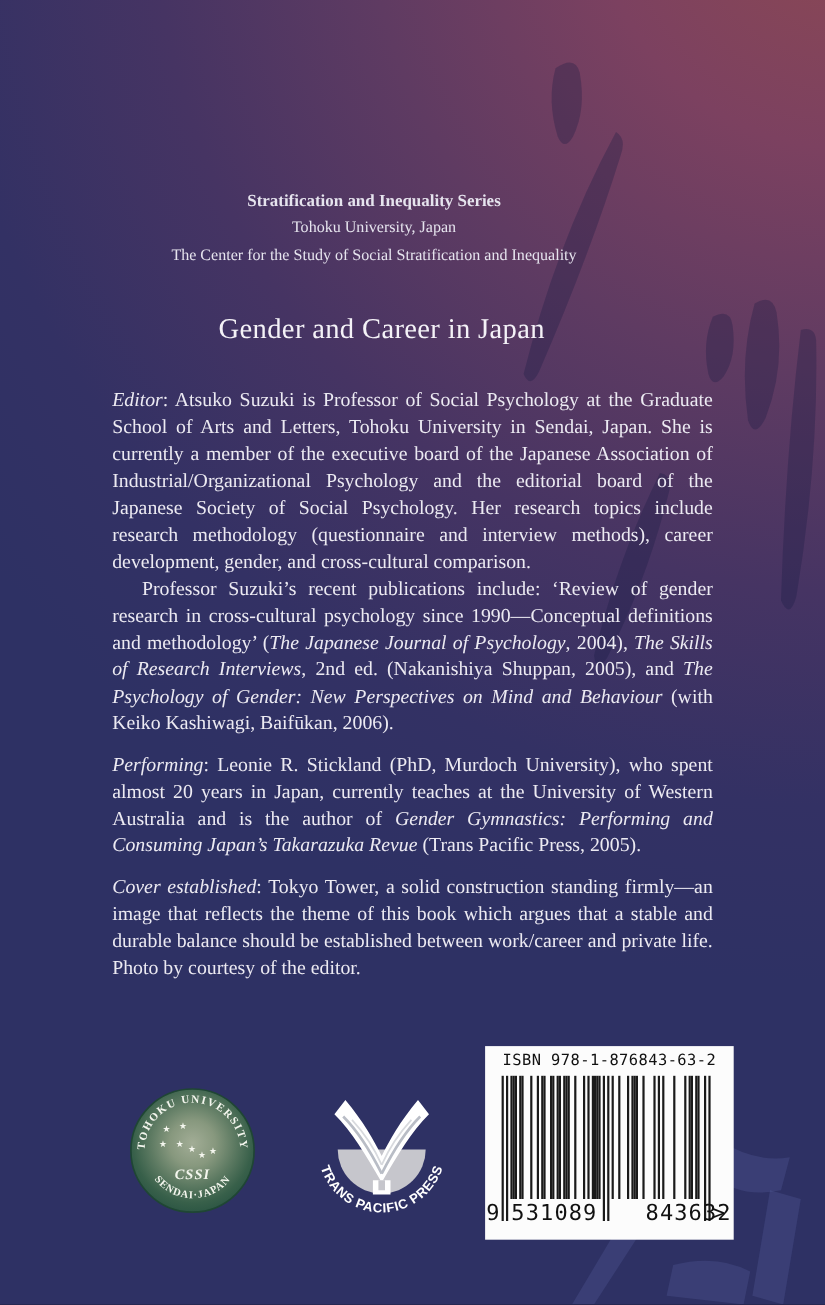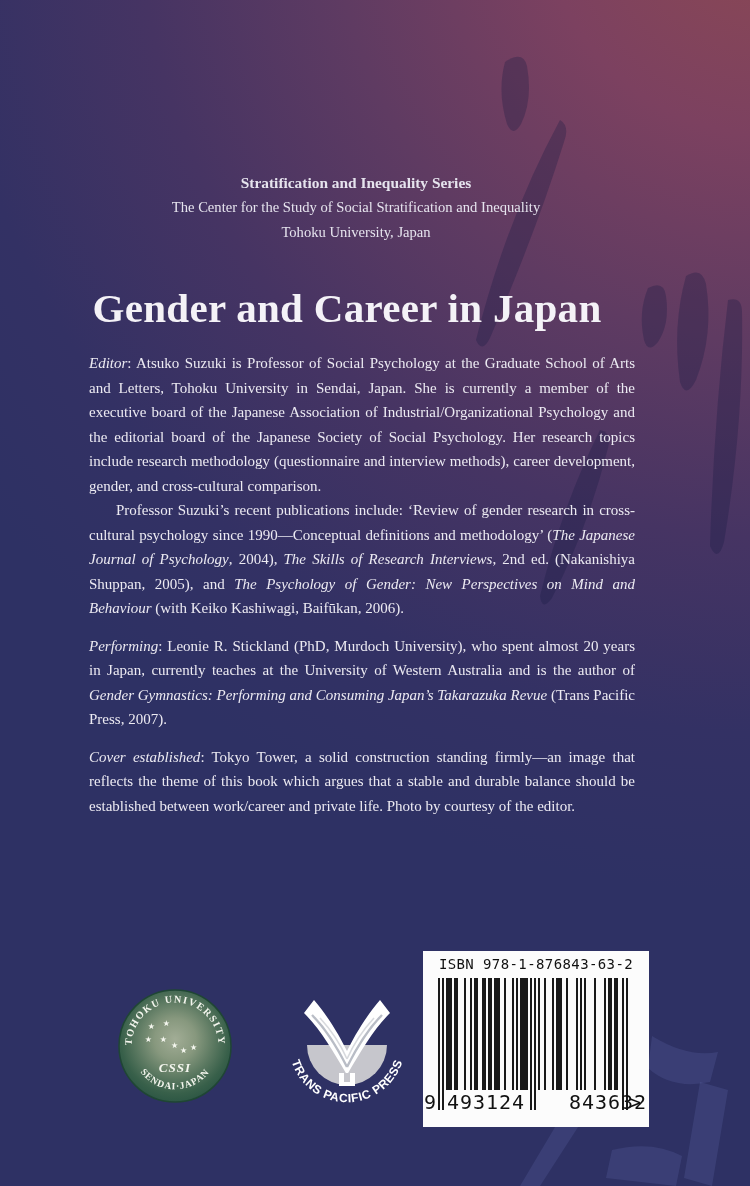--- a/index.html
+++ b/index.html
@@ -5,38 +5,38 @@
   html,body{margin:0;padding:0;background:#1c1e3a;}
   .cover{
     position:relative;width:750px;height:1186px;overflow:hidden;
     background-color:#2e3164;
     background-image:radial-gradient(circle 1150px at 103% -8%,
       #8d4952 0%, #7c4160 20%, #5f3b62 38%, #463463 55%, #333164 72%, #2e3164 86%);
     font-family:"Liberation Serif", serif;
     color:#e9e8f0;
   }
   .watermark{position:absolute;left:0;top:0;width:750px;height:1186px;pointer-events:none;}
-  .series-header{position:absolute;left:16px;top:170px;width:680px;text-align:center;line-height:25px;font-size:14.6px;color:#e6e4ee;}
+  .series-header{position:absolute;left:0;top:170px;width:680px;text-align:center;line-height:25px;font-size:14.6px;color:#e6e4ee;}
   .series-header .series-line{font-weight:bold;font-size:15.4px;}
   .book-title{
     position:absolute;left:0;top:284px;width:694px;margin:0;text-align:center;
-    font-size:41px;font-weight:700;color:#f4f2f7;letter-spacing:0.3px;
+    font-size:26px;font-weight:400;color:#f4f2f7;letter-spacing:0.3px;
   }
-  .blurb{position:absolute;left:89px;top:351px;width:546px;font-size:15px;line-height:24.5px;text-align:justify;color:#eceaf2;}
+  .blurb{position:absolute;left:102px;top:351px;width:546px;font-size:18px;line-height:24.5px;text-align:justify;color:#eceaf2;}
   .blurb p{margin:0;}
   .blurb p.indent{text-indent:27px;}
   .blurb p.spaced{margin-top:13px;}
 
   
   .seal{position:absolute;left:118px;top:989px;width:114px;height:114px;}
   
   .tpp-logo{position:absolute;left:272px;top:993px;width:150px;height:125px;}
 
   
-  .barcode{position:absolute;left:423px;top:951px;width:226px;height:176px;background:#fcfcfc;color:#111;}
+  .barcode{position:absolute;left:441px;top:951px;width:226px;height:176px;background:#fcfcfc;color:#111;}
   .barcode .isbn-label{position:absolute;left:0;top:5px;width:100%;text-align:center;
     font-family:"DejaVu Sans Mono", monospace;font-size:14px;letter-spacing:0.4px;white-space:nowrap;}
   .ean-bars{position:absolute;left:15px;top:27px;width:190px;height:132px;}
   .ean-bars .bar{position:absolute;top:0;width:2px;height:112px;background:#1a1a1a;}
   .ean-bars .bar.guard{height:132px;}
   .ean-digits{position:absolute;top:139px;height:26px;font-family:"DejaVu Sans Mono", monospace;font-size:20px;line-height:24px;}
   .d-first{left:0;width:13px;text-align:right;}
   .d-g1{left:21px;width:84px;text-align:center;letter-spacing:1px;}
   .d-g2{left:115px;width:84px;text-align:center;letter-spacing:1px;margin-left:28px;}
   .d-suffix{left:206px;width:20px;text-align:left;}
@@ -58,30 +58,30 @@
     <g fill="rgba(140,158,230,0.13)">
       <path d="M652 1036 q36 22 66 16 l-8 30 q-38 8 -62 -14 z"></path>
       <path d="M700 1082 l28 8 -16 96 -28 -8 z"></path>
       <path d="M520 1186 l44 -74 16 12 -40 62 z"></path>
       <path d="M612 1150 q40 -10 70 6 l-6 30 -70 -8 z"></path>
     </g>
   </svg>
 
   <header class="series-header">
     <div class="series-line">Stratification and Inequality Series</div>
+    <div>Tohoku University, Japan</div>
     <div>The Center for the Study of Social Stratification and Inequality</div>
-    <div>Tohoku University, Japan</div>
   </header>
 
   <h1 class="book-title">Gender and Career in Japan</h1>
 
   <main class="blurb">
     <p><i>Editor</i><span>: Atsuko Suzuki is Professor of Social Psychology at the Graduate School of Arts and Letters, Tohoku University in Sendai, Japan. She is currently a member of the executive board of the Japanese Association of Industrial/Organizational Psychology and the editorial board of the Japanese Society of Social Psychology. Her research topics include research methodology (questionnaire and interview methods), career development, gender, and cross-cultural comparison.</span></p>
     <p class="indent"><span>Professor Suzuki’s recent publications include: ‘Review of gender research in cross-cultural psychology since 1990—Conceptual definitions and methodology’ (</span><i>The Japanese Journal of Psychology</i><span>, 2004), </span><i>The Skills of Research Interviews</i><span>, 2nd ed. (Nakanishiya Shuppan, 2005), and </span><i>The Psychology of Gender: New Perspectives on Mind and Behaviour</i><span> (with Keiko Kashiwagi, Baifūkan, 2006).</span></p>
-    <p class="spaced"><i>Performing</i><span>: Leonie R. Stickland (PhD, Murdoch University), who spent almost 20 years in Japan, currently teaches at the University of Western Australia and is the author of </span><i>Gender Gymnastics: Performing and Consuming Japan’s Takarazuka Revue</i><span> (Trans Pacific Press, 2007).</span></p>
+    <p class="spaced"><i>Performing</i><span>: Leonie R. Stickland (PhD, Murdoch University), who spent almost 20 years in Japan, currently teaches at the University of Western Australia and is the author of </span><i>Gender Gymnastics: Performing and Consuming Japan’s Takarazuka Revue</i><span> (Trans Pacific Press, 2005).</span></p>
     <p class="spaced"><i>Cover established</i><span>: Tokyo Tower, a solid construction standing firmly—an image that reflects the theme of this book which argues that a stable and durable balance should be established between work/career and private life. Photo by courtesy of the editor.</span></p>
   </main>
 
   <svg class="seal" viewBox="0 0 113 113">
     <defs>
       <radialGradient id="sealg" cx="50%" cy="44%" r="62%">
         <stop offset="0%" stop-color="#a2ad96"></stop>
         <stop offset="30%" stop-color="#87987e"></stop>
         <stop offset="55%" stop-color="#5d7a62"></stop>
         <stop offset="78%" stop-color="#38604a"></stop>
@@ -169,18 +169,18 @@
         <div class="bar" style="left: 156px;"></div>
         <div class="bar" style="left: 166px;"></div>
         <div class="bar" style="left: 170px;"></div>
         <div class="bar" style="left: 172px;"></div>
         <div class="bar" style="left: 176px;"></div>
         <div class="bar" style="left: 178px;"></div>
         <div class="bar guard" style="left: 184px;"></div>
         <div class="bar guard" style="left: 188px;"></div>
       </div>
     <div class="ean-digits d-first">9</div>
-    <div class="ean-digits d-g1">493124</div>
+    <div class="ean-digits d-g1">531089</div>
     <div class="ean-digits d-g2">843632</div>
     <div class="ean-digits d-suffix">&gt;</div>
   </div>
 
 </div>
 
 </body></html>

